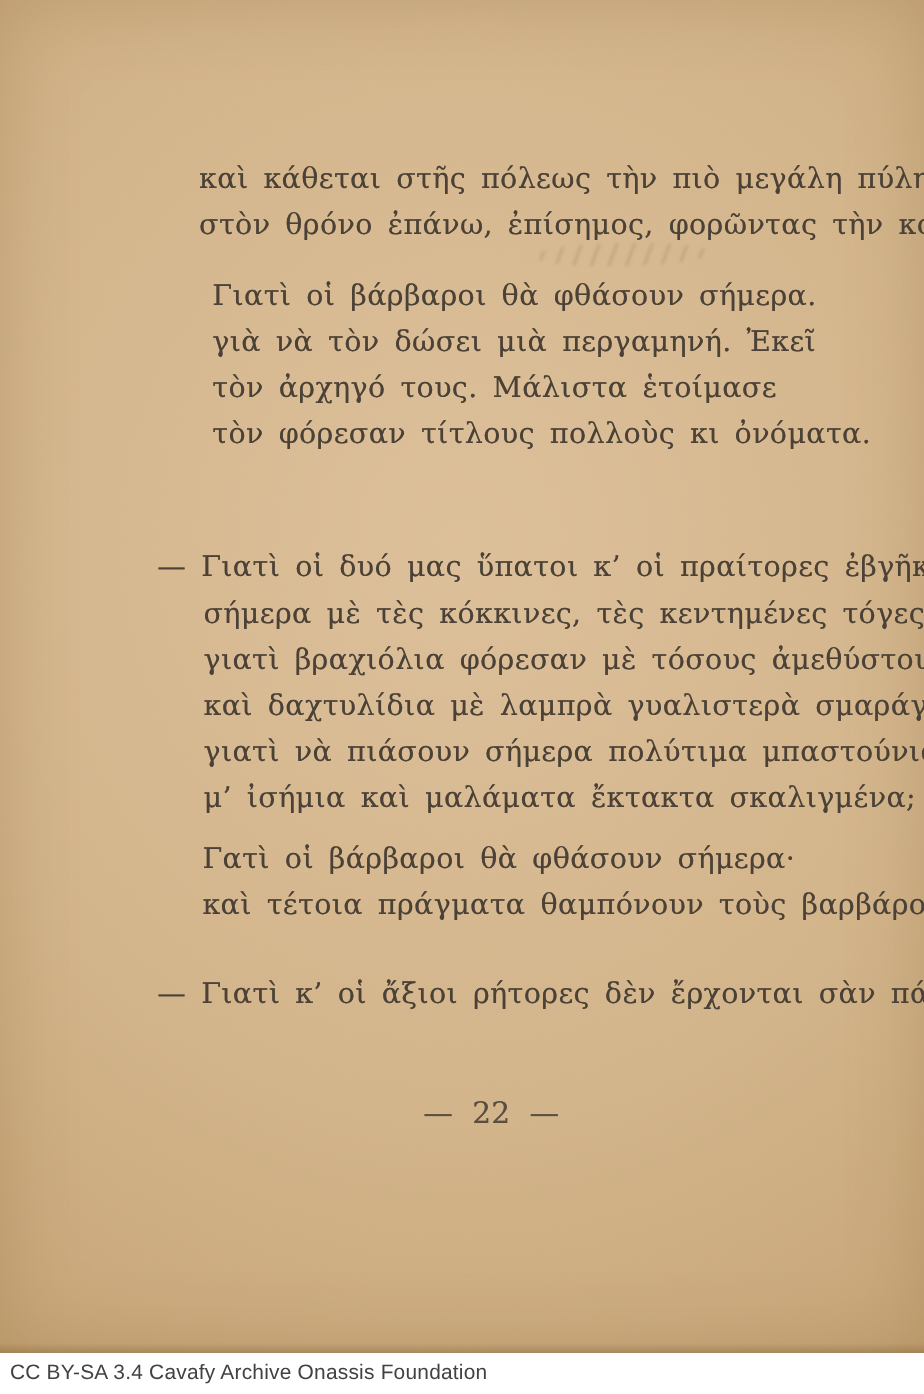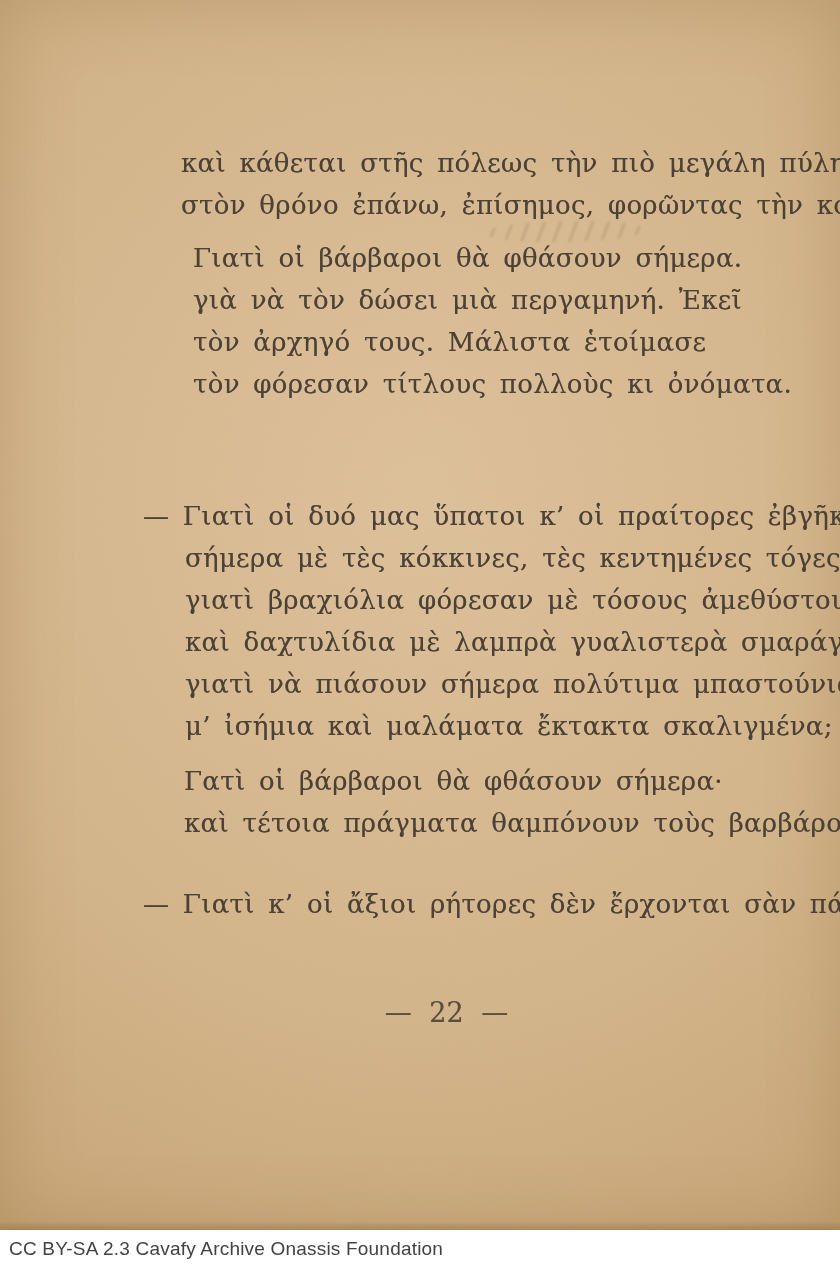--- a/index.html
+++ b/index.html
@@ -35,21 +35,21 @@
   }
   .stanza{position:absolute;}
   .line{
     white-space:nowrap;
     font-size:26px;line-height:42px;
     color:var(--ink);
     word-spacing:5px;letter-spacing:.3px;
     text-shadow:0 0 .5px rgba(75,65,54,.55);
   }
   .s1{left:181px;top:142px;}
-  .s2{left:193px;top:237px;}
+  .s2{left:193px;top:248px;}
   .s3{left:143px;top:495px;}
   .s4{left:184px;top:760px;}
   .s5{left:143px;top:883px;}
   .s3 .cont{padding-left:42px;}
   .showthrough{
     position:absolute;left:488px;top:221px;width:158px;height:21px;
     background:repeating-linear-gradient(112deg,
       rgba(125,100,70,0) 0px, rgba(125,100,70,0) 6px,
       rgba(125,100,70,.50) 7px, rgba(125,100,70,.50) 9px,
       rgba(125,100,70,0) 10px, rgba(125,100,70,0) 15px);
@@ -118,16 +118,16 @@
     <svg class="grain" width="840" height="1230" aria-hidden="true">
       <filter id="grainF">
         <feTurbulence type="fractalNoise" baseFrequency="0.85" numOctaves="2" stitchTiles="stitch" result="n"></feTurbulence>
         <feColorMatrix in="n" type="matrix" values="0 0 0 0 0.45  0 0 0 0 0.37  0 0 0 0 0.25  0 0 0 0.5 0"></feColorMatrix>
       </filter>
       <rect width="840" height="1230" filter="url(#grainF)" opacity="0.07"></rect>
     </svg>
   </div>
 
   <div class="footer">
-    <span>CC BY-SA 2.3 Cavafy Archive Onassis Foundation</span>
+    <span>CC BY-SA 3.4 Cavafy Archive Onassis Foundation</span>
   </div>
 
 </div>
 
 </body></html>

